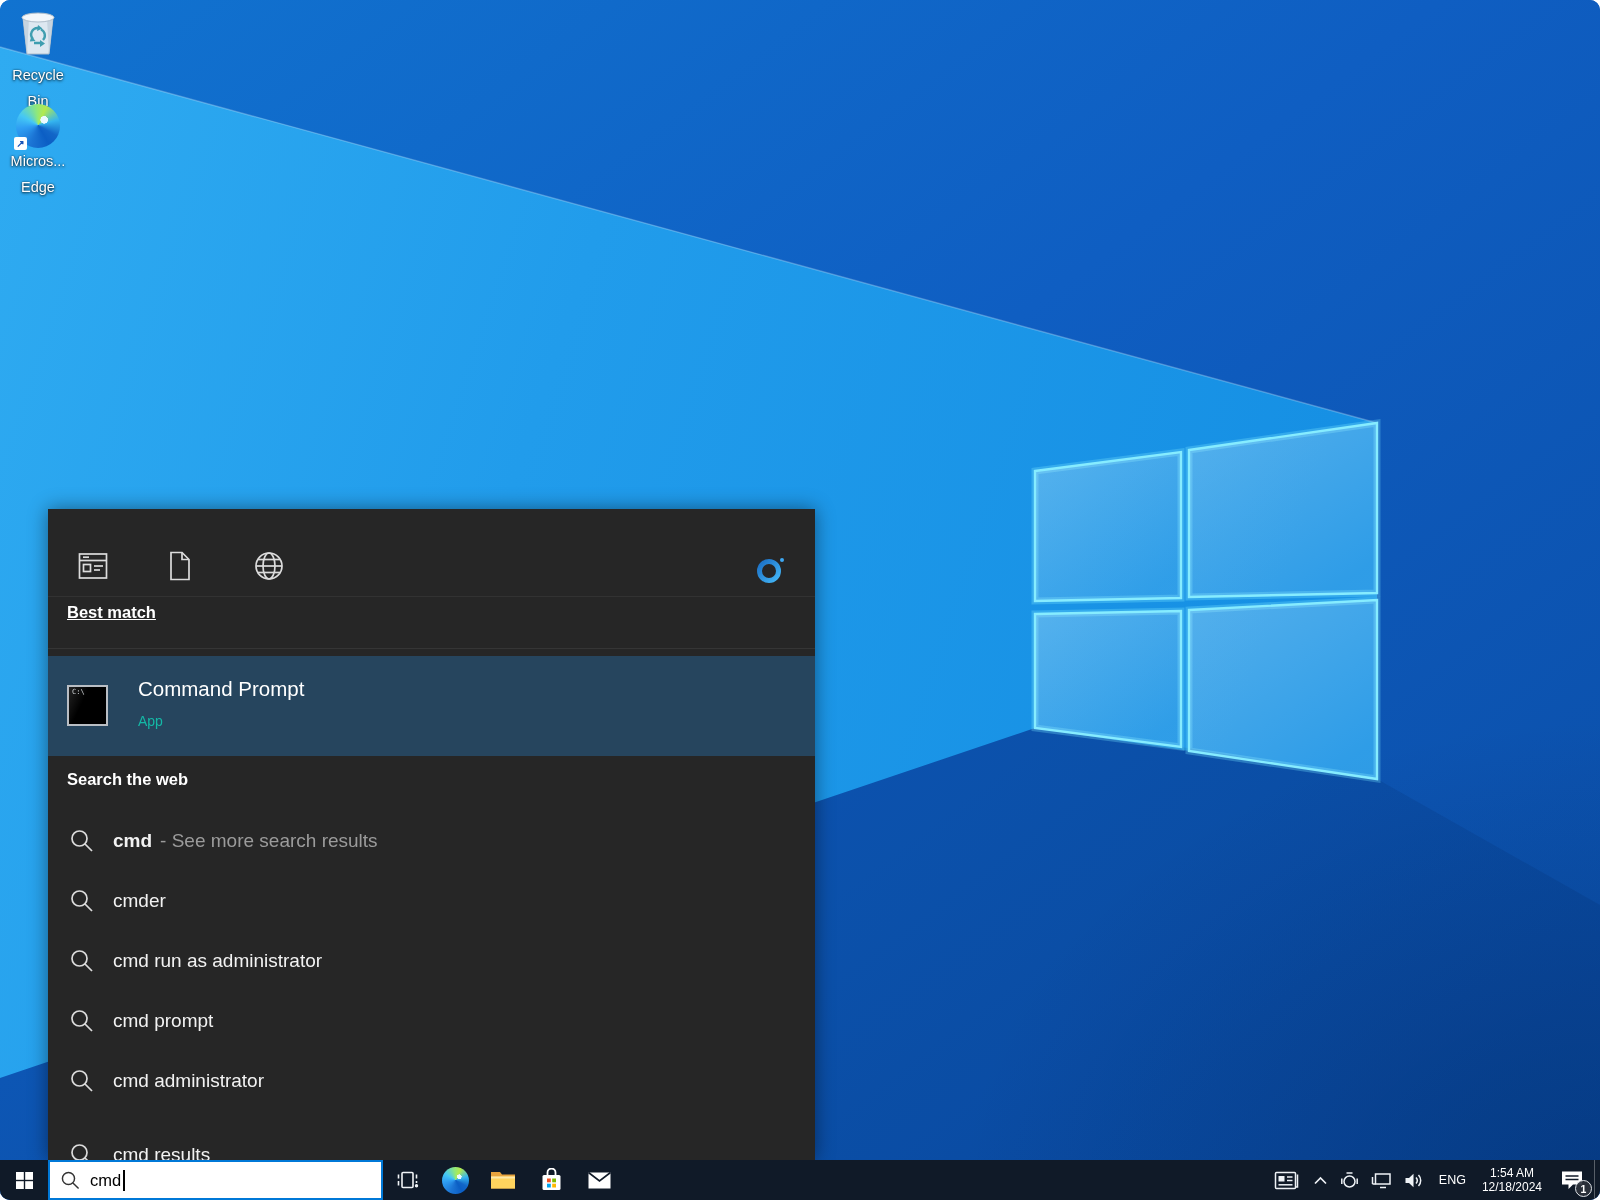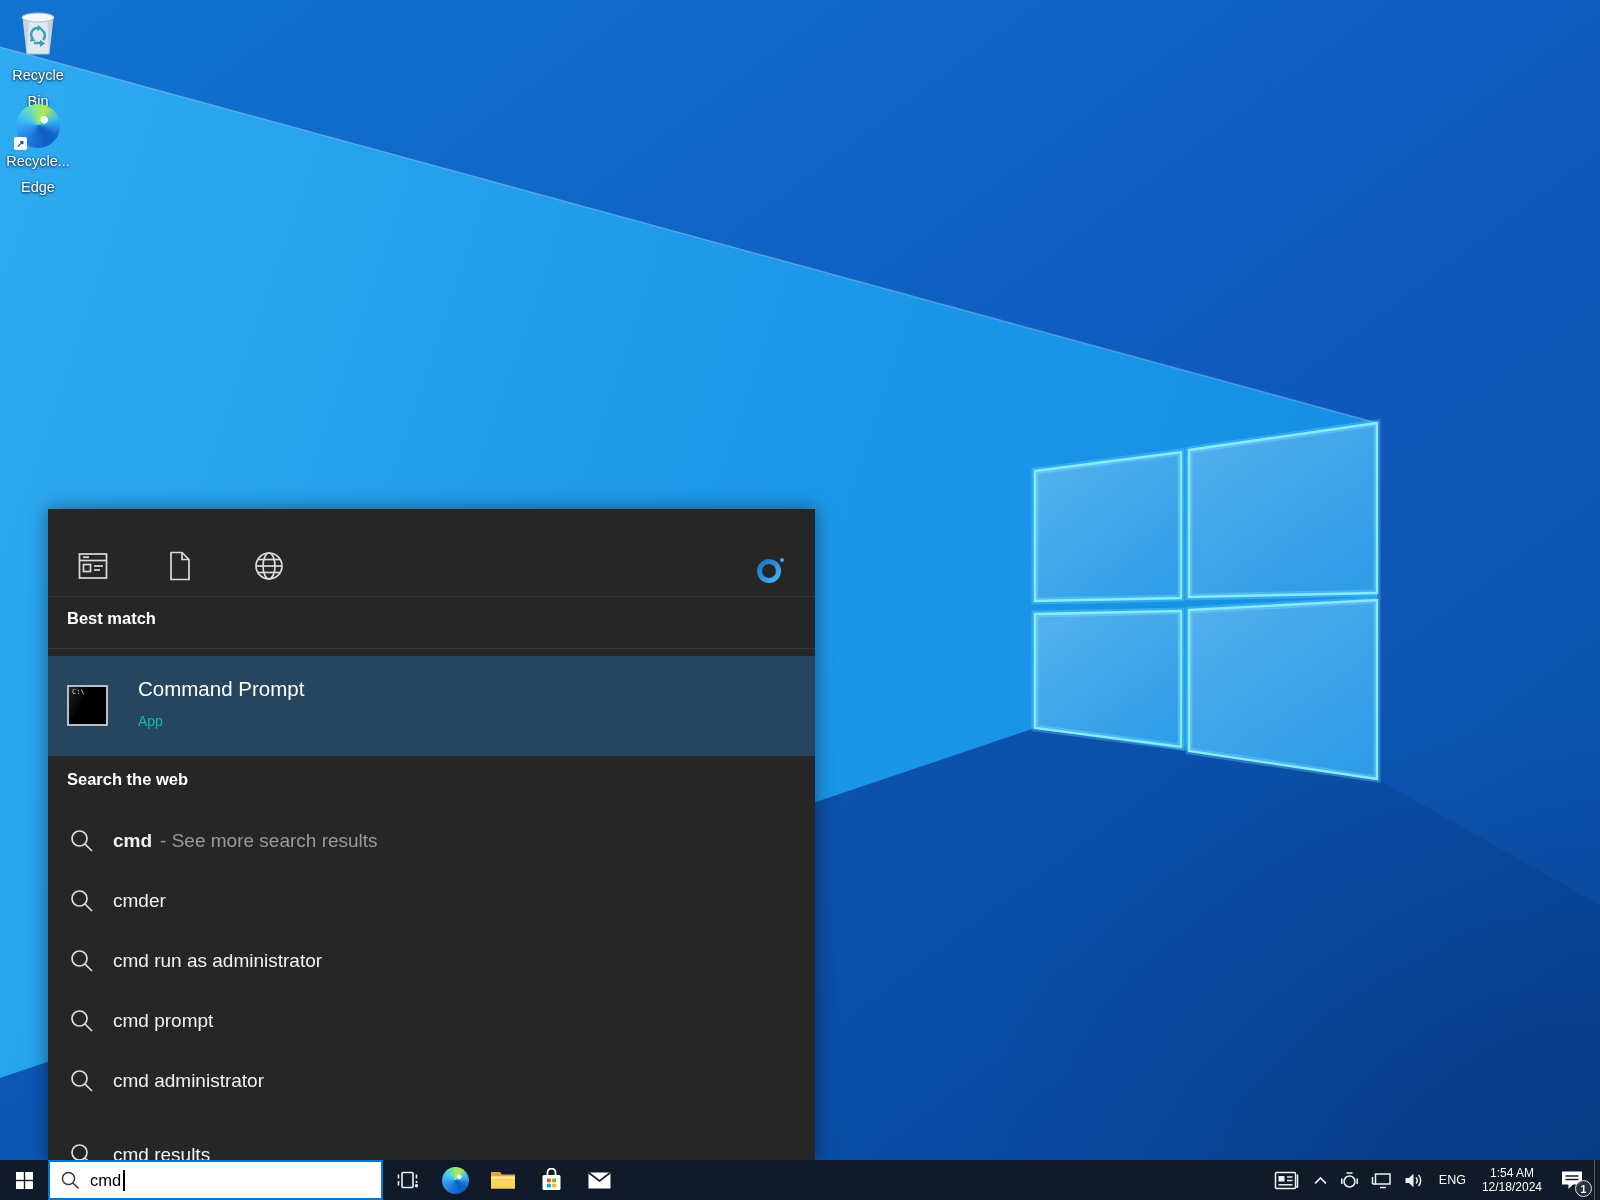--- a/index.html
+++ b/index.html
@@ -1,17 +1,17 @@
 <!DOCTYPE html>
 <html><head>
 <meta charset="utf-8">
 <style>
   html,body{margin:0;padding:0;}
   #screen{position:relative;width:1600px;height:1200px;overflow:hidden;
-          font-family:"Liberation Sans",sans-serif;background:#0e5cc0;}
+          font-family:"Liberation Sans",sans-serif;background:#0e5cc0;border-radius:10px;}
   #screen *{box-sizing:border-box;}
 
   
   #wallpaper{position:absolute;inset:0;z-index:0;}
 
   
   .desk-icon{position:absolute;width:76px;text-align:center;z-index:2;cursor:default;}
   .desk-icon .glyph{margin:0 auto;position:relative;}
   .desk-icon .lbl{color:#fff;font-size:14.5px;line-height:26px;
                   text-shadow:0 1px 3px rgba(0,0,0,.75),0 0 2px rgba(0,0,0,.6);}
@@ -25,21 +25,21 @@
      border-radius:2px;font-size:10px;line-height:13px;font-weight:bold;color:#1a56b8;text-align:center;}
 
   
   #flyout{position:absolute;left:48px;top:509px;width:767px;height:651px;background:#262626;
           z-index:5;overflow:hidden;color:#fff;box-shadow:0 0 18px rgba(0,0,0,.45);}
   #tabbar{position:absolute;left:0;top:0;width:100%;height:88px;border-bottom:1px solid rgba(255,255,255,.06);}
   .tab{position:absolute;top:42px;width:30px;height:30px;cursor:pointer;}
   #tab-apps{left:30px;}#tab-docs{left:117px;}#tab-web{left:206px;}
   #cortana-btn{position:absolute;left:706px;top:44px;width:34px;height:34px;cursor:pointer;}
   .sec-header{position:absolute;left:19px;font-size:16.5px;font-weight:bold;color:#fff;}
-  #bm-header{top:100px;}
+  #bm-header{top:94px;text-decoration:underline;}
   #divider1{position:absolute;left:0;top:139px;width:100%;height:1px;background:rgba(255,255,255,.07);}
   #best-row{position:absolute;left:0;top:147px;width:100%;height:100px;background:#26455e;cursor:pointer;}
   #cmd-icon{position:absolute;left:19px;top:29px;width:41px;height:41px;background:#000;
      border:2px solid #b9bec4;color:#cfd3d6;
      background-image:linear-gradient(115deg,rgba(255,255,255,.14) 0%,rgba(255,255,255,0) 38%);}
   #cmd-icon span{position:absolute;left:3px;top:1px;font-size:7px;font-family:"DejaVu Sans Mono",monospace;}
   #bm-title{position:absolute;left:90px;top:21px;font-size:20.5px;color:#fff;}
   #bm-sub{position:absolute;left:90px;top:57px;font-size:14px;color:#14b8a6;}
   #web-header{top:261px;}
   .sug{position:absolute;left:0;width:100%;height:60px;display:flex;align-items:center;
@@ -133,21 +133,21 @@
       </g>
     </svg>
     <div class="lbl">Recycle</div>
     <div class="lbl">Bin</div>
   </div>
 
   <div class="desk-icon" id="icon-edge-desktop">
     <div class="glyph edge-ball" style="width:44px;height:44px;">
       <div class="shortcut-arrow">↗</div>
     </div>
-    <div class="lbl">Recycle...</div>
+    <div class="lbl">Micros...</div>
     <div class="lbl">Edge</div>
   </div>
 
   <div id="flyout">
     <div id="tabbar">
       <svg class="tab" id="tab-apps" viewBox="0 0 30 30" fill="none" stroke="#dcdcdc" stroke-width="1.7">
         <rect x="1.5" y="3" width="27" height="24"></rect>
         <line x1="1.5" y1="9.5" x2="28.5" y2="9.5"></line>
         <rect x="5.5" y="13.5" width="7" height="7"></rect>
         <line x1="16" y1="15" x2="25" y2="15"></line>

